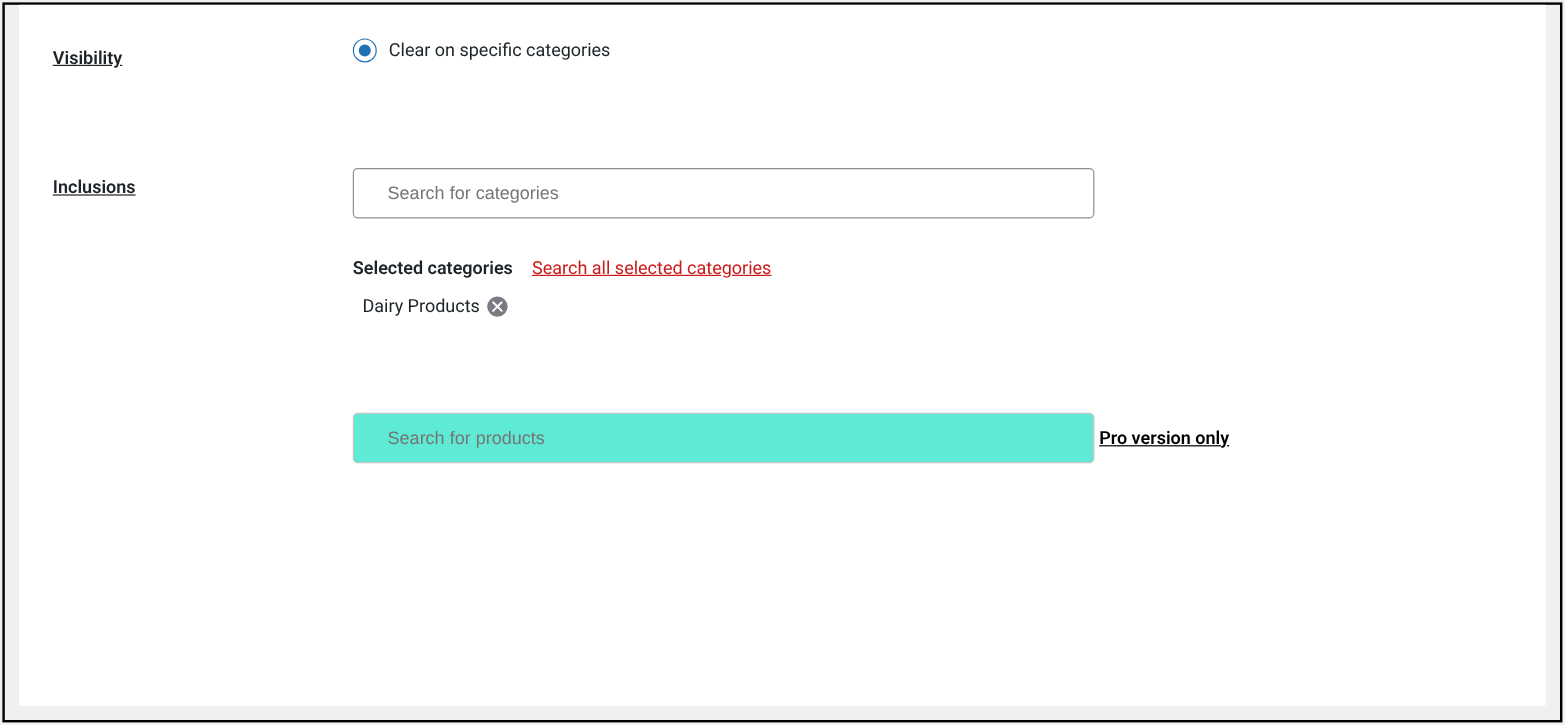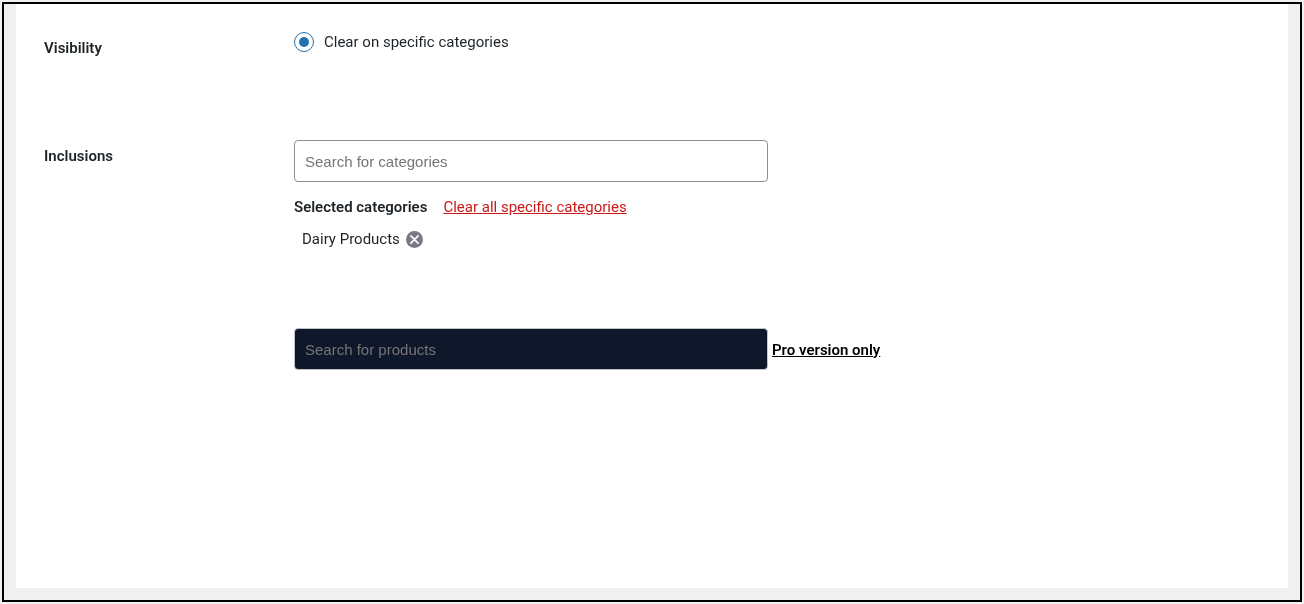--- a/index.html
+++ b/index.html
@@ -34,20 +34,21 @@
     }
     .form-label-col {
       width: 278px;
       padding-left: 28px;
       padding-top: 6px;
     }
     .form-label {
       font-size: 15px;
       font-weight: 600;
       color: #1d2327;
+      text-decoration: underline;
     }
     .form-field-col {
       flex: 1;
       padding-right: 40px;
     }
     .radio-option {
       display: flex;
       align-items: center;
       margin-bottom: 18px;
     }
@@ -73,46 +74,46 @@
       border-radius: 50%;
       top: 50%;
       left: 50%;
       transform: translate(-50%, -50%);
     }
     .radio-label {
       font-size: 15px;
       color: #1d2327;
     }
     .search-input {
-      width: 474px;
+      width: 618px;
       height: 42px;
       border: 1px solid #8c8f94;
       border-radius: 4px;
-      padding: 0 10px;
+      padding: 0 28px;
       font-size: 15px;
       color: #757575;
       background: #fff;
       outline: none;
     }
     .search-input::placeholder {
       color: #757575;
     }
     .search-input.disabled {
-      background: #0f172a;
+      background: #5eead4;
       border: 1px solid #c3c4c7;
       margin-top: 34px;
     }
     .inclusions-section {
       margin-top: 70px;
       border-radius: 26px;
     }
     .selected-cats-row {
       display: flex;
       align-items: baseline;
-      margin-top: 16px;
+      margin-top: 32px;
       gap: 16px;
     }
     .selected-cats-label {
       font-size: 15px;
       font-weight: 600;
       color: #1d2327;
     }
     .clear-link {
       font-size: 15px;
       color: #cc1818;
@@ -179,21 +180,21 @@
     <div class="form-row inclusions-section">
       <div class="form-label-col">
         <span class="form-label">Inclusions</span>
       </div>
       <div class="form-field-col">
 
         <input type="text" class="search-input" placeholder="Search for categories" style="">
 
         <div class="selected-cats-row">
           <span class="selected-cats-label">Selected categories</span>
-          <a class="clear-link">Clear all specific categories</a>
+          <a class="clear-link">Search all selected categories</a>
         </div>
 
         <div class="tag-item">
           <span>Dairy Products</span>
           <span class="tag-remove">
             <svg viewBox="0 0 10 10">
               <path d="M1 1 L9 9 M9 1 L1 9" stroke="#fff" stroke-width="1.8" fill="none" stroke-linecap="round"></path>
             </svg>
           </span>
         </div>

